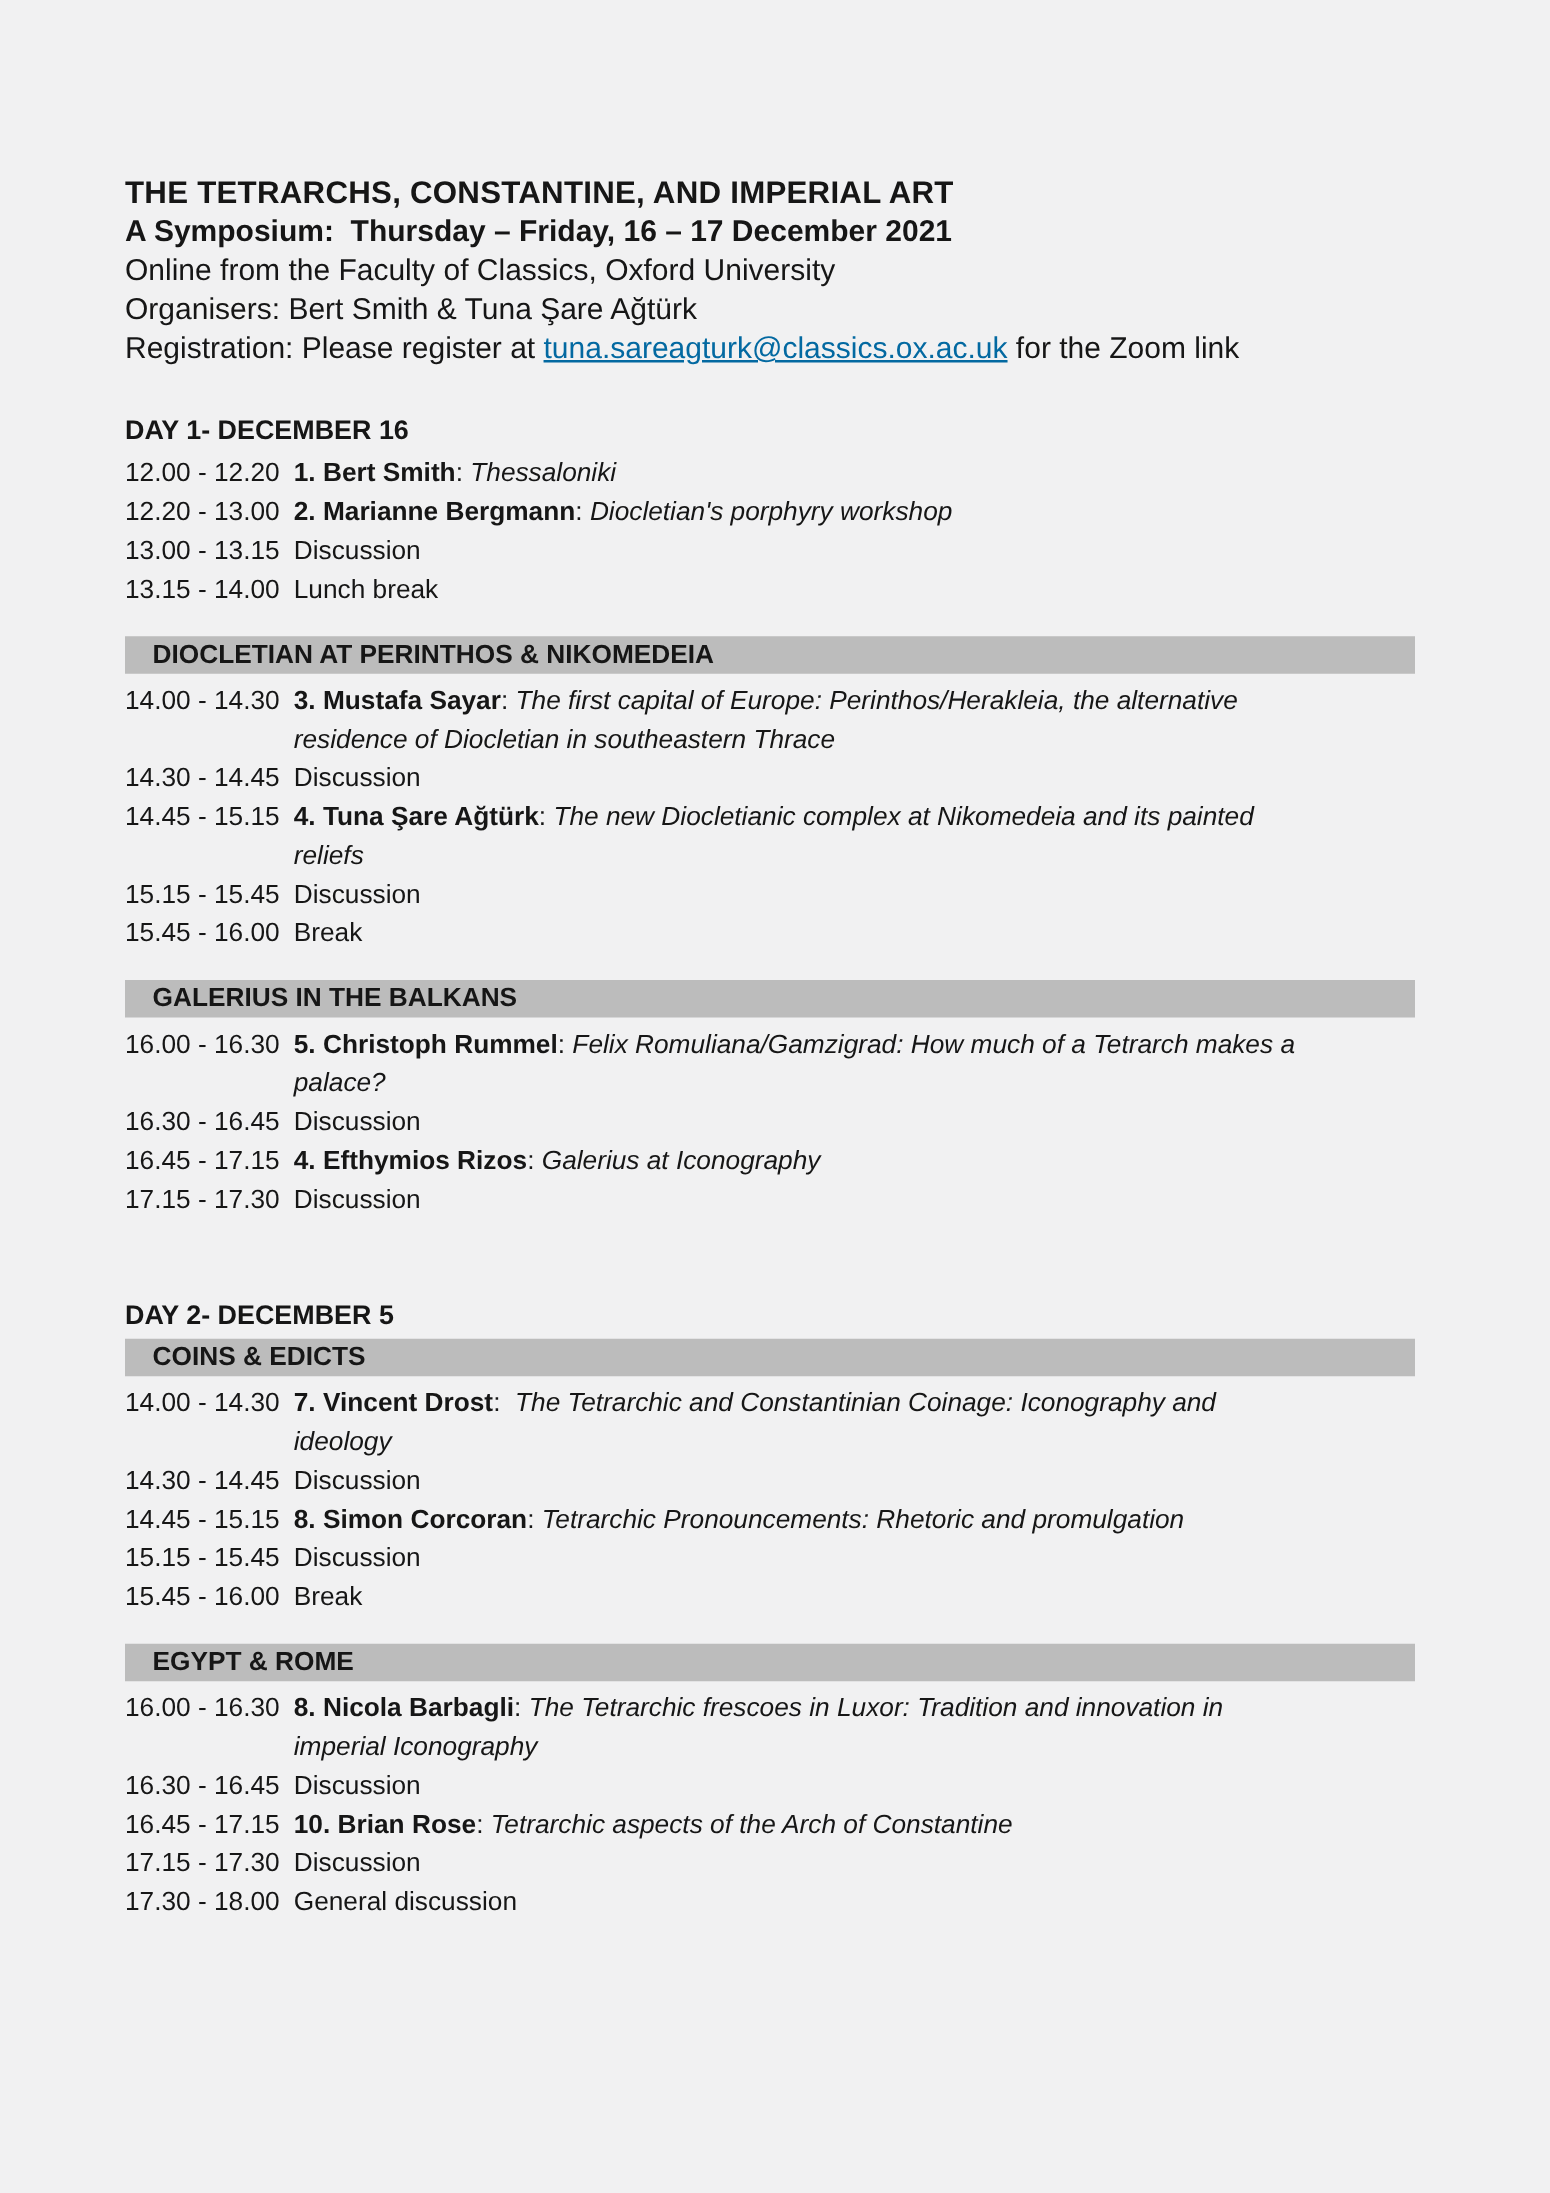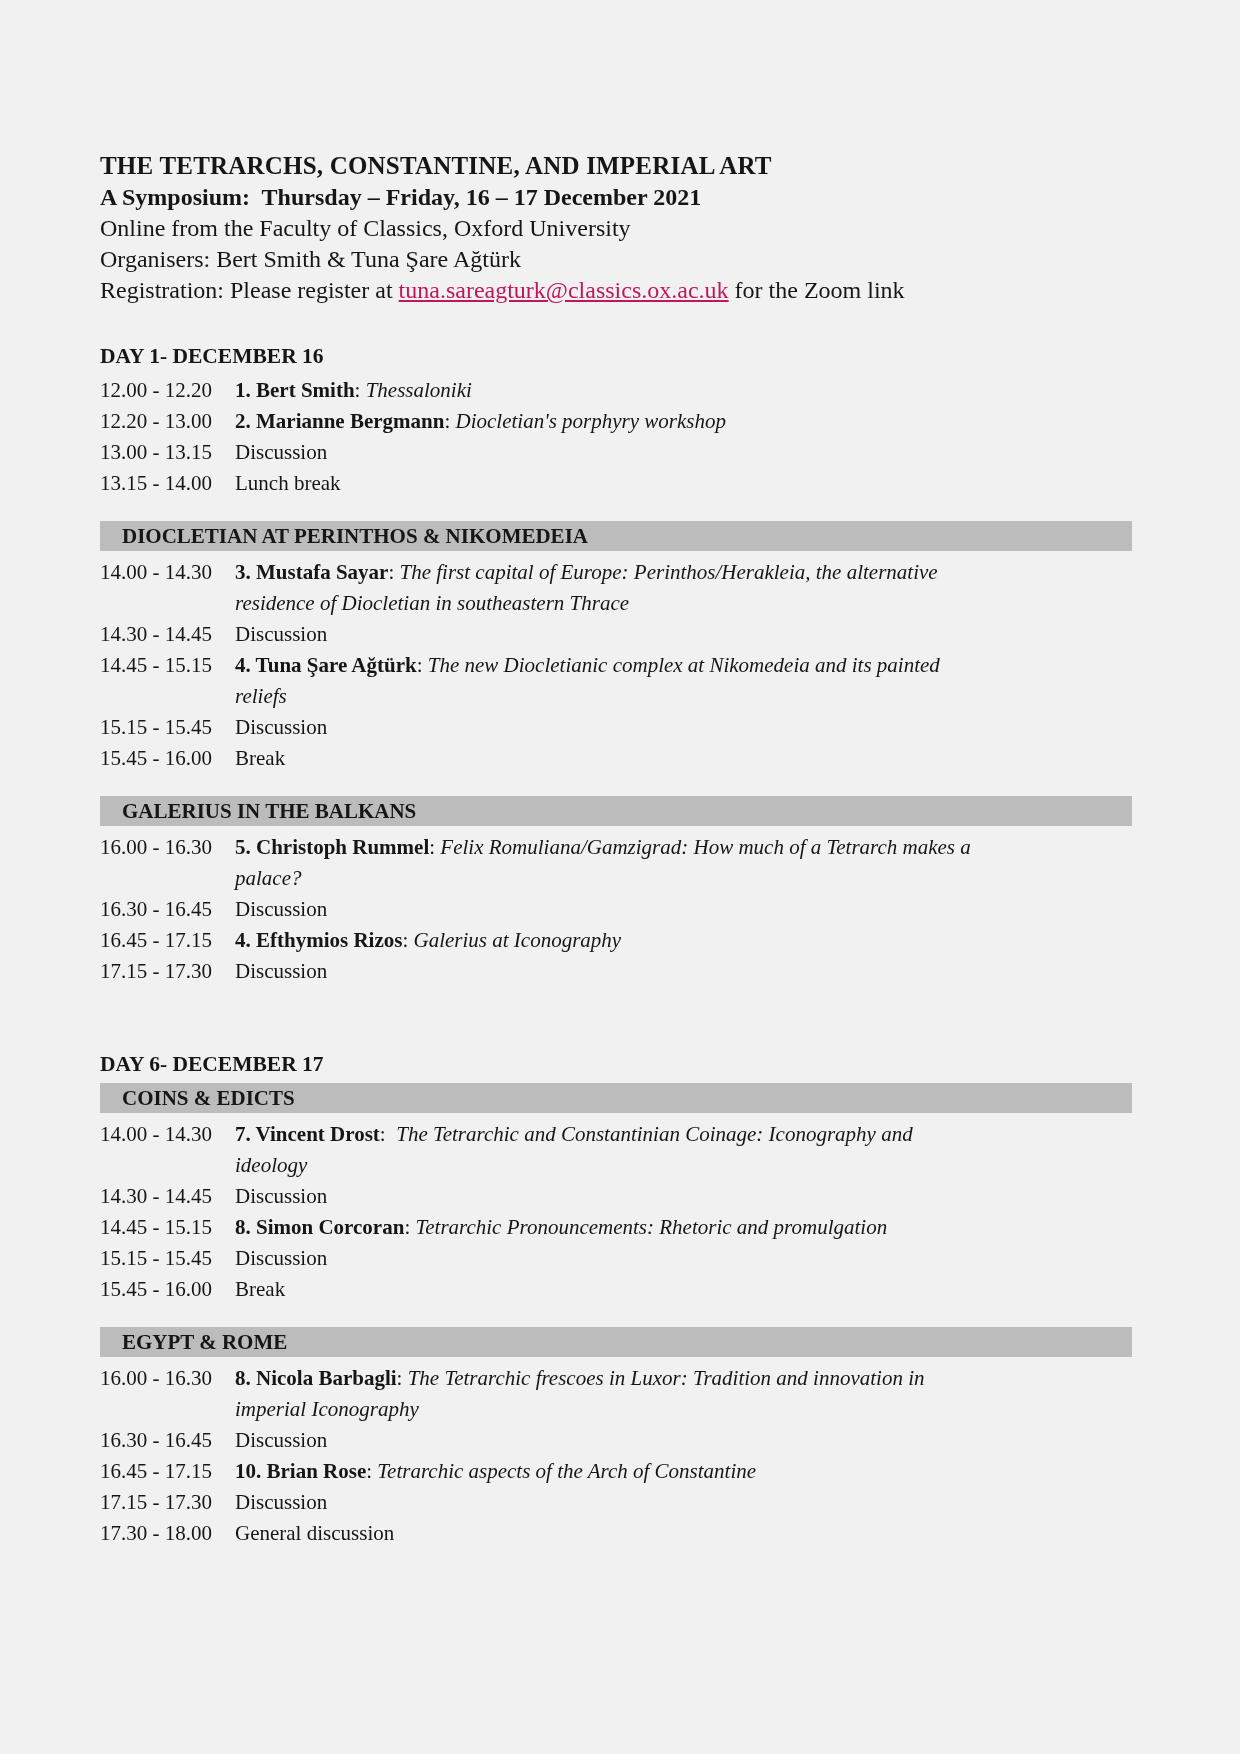--- a/index.html
+++ b/index.html
@@ -4,32 +4,32 @@
 <style>
   html, body { margin: 0; padding: 0; }
   body {
     width: 1240px; height: 1754px;
     background: #f1f1f2;
     font-family: "Liberation Sans", sans-serif;
     color: #161616;
     overflow: hidden;
   }
   .page { position: relative; width: 1240px; height: 1754px; }
-  .content { position: absolute; left: 100px; top: 150px; width: 1032px; font-family: Liberation Serif, serif; }
+  .content { position: absolute; left: 100px; top: 138px; width: 1032px; }
 
   .program-header { margin-bottom: 37px; }
   .program-title {
     font-size: 25px; font-weight: 700; line-height: 32px;
     margin: 0; letter-spacing: 0.2px;
   }
   .program-header p {
     margin: 0; font-size: 24px; line-height: 31px; white-space: pre-wrap;
   }
   .program-subtitle { font-weight: 700; }
-  .reg-link { color: #be185d; text-decoration: underline; cursor: pointer; }
+  .reg-link { color: #0369a1; text-decoration: underline; cursor: pointer; }
 
   .day-heading {
     font-size: 21.5px; font-weight: 700; line-height: 26px; margin-bottom: 6px;
   }
   .section-bar {
     background: #bcbcbc;
     height: 30px; line-height: 30px;
     font-size: 21px; font-weight: 700;
     padding-left: 22px; box-sizing: border-box;
     margin: 5px 0 6px 0;
@@ -109,21 +109,21 @@
         </div>
         <div class="row">
           <div class="time">16.45 - 17.15</div>
           <div class="desc"><span class="speaker">4. Efthymios Rizos</span><span class="sep">: </span><span class="talk-title">Galerius at Iconography</span></div>
         </div>
         <div class="row">
           <div class="time">17.15 - 17.30</div>
           <div class="desc"><span>Discussion</span></div>
         </div>
         <div class="spacer" style="height: 64px;"></div>
-        <div class="day-heading">DAY 6- DECEMBER 17</div>
+        <div class="day-heading">DAY 2- DECEMBER 5</div>
         <div class="section-bar">COINS &amp; EDICTS</div>
         <div class="row">
           <div class="time">14.00 - 14.30</div>
           <div class="desc"><span class="speaker">7. Vincent Drost</span><span class="sep">:  </span><span class="talk-title">The Tetrarchic and Constantinian Coinage: Iconography and<br>ideology</span></div>
         </div>
         <div class="row">
           <div class="time">14.30 - 14.45</div>
           <div class="desc"><span>Discussion</span></div>
         </div>
         <div class="row">

